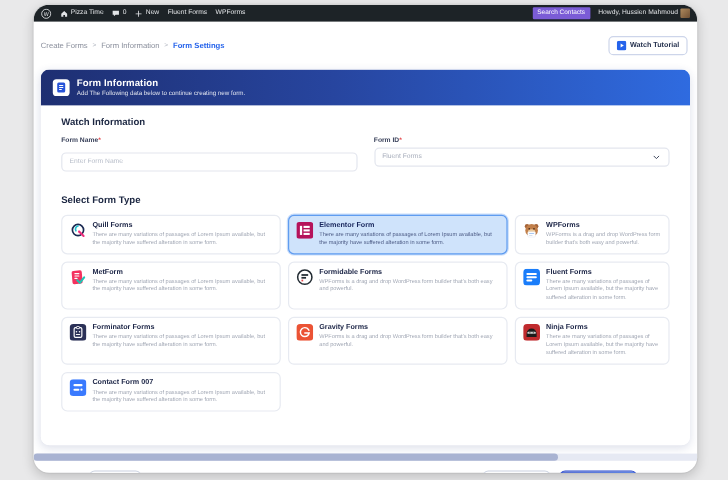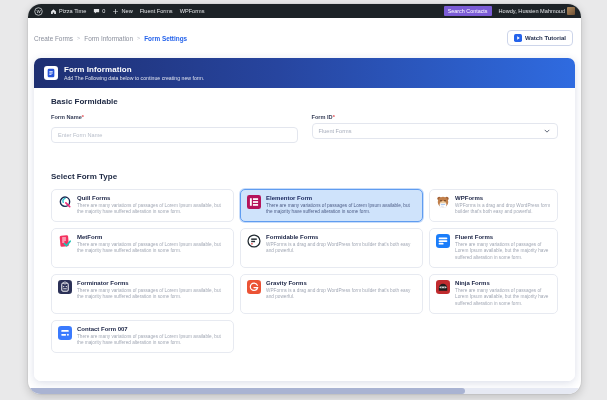--- a/index.html
+++ b/index.html
@@ -186,39 +186,39 @@
             <rect x="7.5" y="15" width="6" height="1.9" rx=".9" fill="#fff"></rect>
           </svg>
       </span>
       <div>
         <h1>Form Information</h1>
         <p>Add The Following data below to continue creating new form.</p>
       </div>
     </div>
 
     <div class="cardbody">
-      <div class="section-title">Basic Formidable</div>
+      <div class="section-title">Watch Information</div>
 
       <div class="fields">
         <div class="field">
           <label><span>Form Name</span><span class="req">*</span></label>
           <input type="text" placeholder="Enter Form Name" style="">
         </div>
         <div class="field">
           <label><span>Form ID</span><span class="req">*</span></label>
           <div class="selectbox">
             <span class="selval">Fluent Forms</span>
             <svg width="8" height="8" viewBox="0 0 24 24">
                 <path d="M6 9.5l6 6 6-6" fill="none" stroke="#3a4258" stroke-width="2.4" stroke-linecap="round" stroke-linejoin="round"></path>
               </svg>
           </div>
         </div>
       </div>
 
-      <div class="section-title" style="margin-top:29px;">Select Form Type</div>
+      <div class="section-title" style="margin-top:19px;">Select Form Type</div>
 
       <div class="typegrid">
 
         <div class="type-card">
           <span class="ticon">
             <svg viewBox="0 0 24 24">
                 <circle cx="12" cy="11.5" r="8" fill="none" stroke="#1b2a52" stroke-width="2.4"></circle>
                 <path d="M9 12.5a4.6 4.6 0 0 1 3-6.8" fill="none" stroke="#27c0cf" stroke-width="2.4" stroke-linecap="round"></path>
                 <path d="M13.5 13.5l6.5 6.5" stroke="#ef2e7c" stroke-width="3" stroke-linecap="round"></path>
               </svg>

